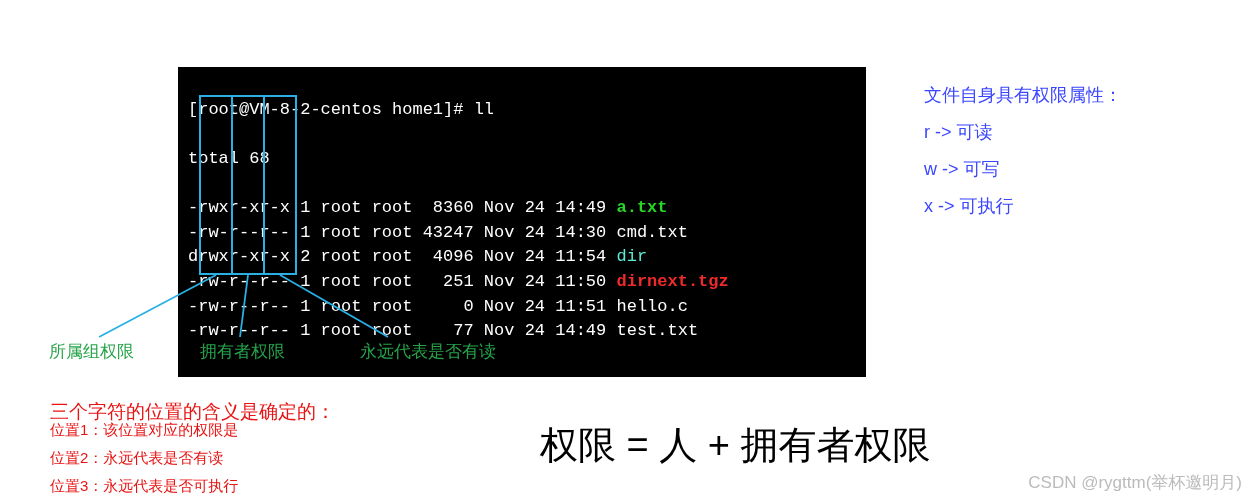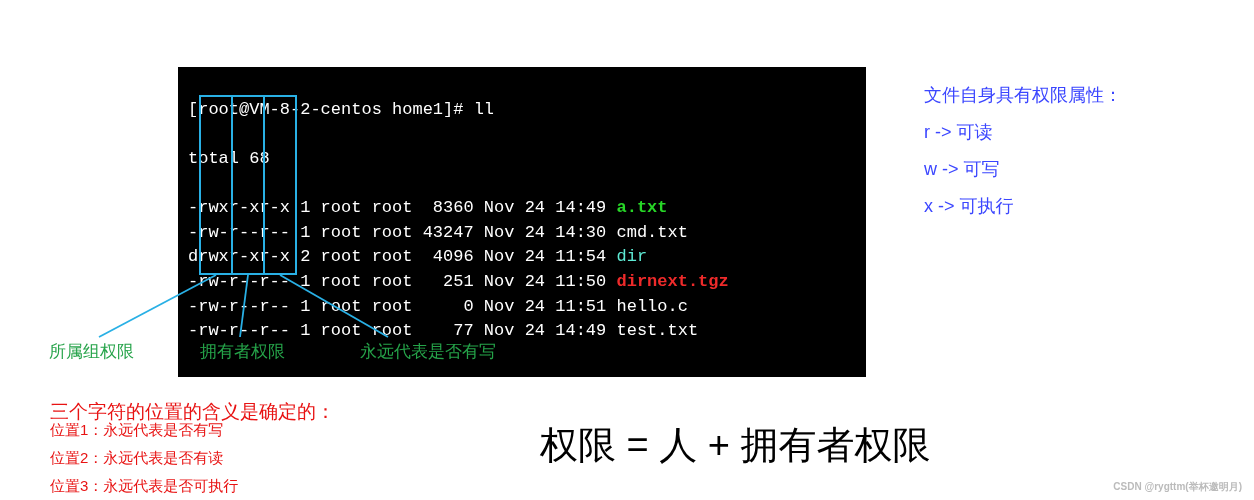--- a/index.html
+++ b/index.html
@@ -63,22 +63,21 @@
       left: 540px;
       top: 420px;
       font-size: 38px;
       color: #000;
     }
     .watermark {
       position: absolute;
       right: 12px;
       bottom: 6px;
       color: #bbb;
-      font-size: 10px;
-      font-weight: bold;
+      font-size: 17px;
     }
     svg.arrows {
       position: absolute;
       left: 0;
       top: 0;
       pointer-events: none;
     }
   </style>
 </head>
 <body>
@@ -96,29 +95,29 @@
 <svg class="arrows" width="1254" height="500">
   <g stroke="#29b0e5" stroke-width="1.8" fill="none">
     <line x1="216" y1="275" x2="99" y2="337"></line>
     <line x1="248" y1="275" x2="240" y2="337"></line>
     <line x1="280" y1="275" x2="388" y2="337"></line>
   </g>
 </svg>
 
 <div class="label" style="left:49px;top:340px">所属组权限</div>
 <div class="label" style="left:200px;top:340px">拥有者权限</div>
-<div class="label" style="left:360px;top:340px">永远代表是否有写</div>
+<div class="label" style="left:360px;top:340px">永远代表是否有读</div>
 
 <div class="side-info">
   <div>文件自身具有权限属性：</div>
   <div>r  -&gt;   可读</div>
   <div>w -&gt;   可写</div>
   <div>x  -&gt;   可执行</div>
 </div>
 
 <div class="red-title">三个字符的位置的含义是确定的：</div>
-<div class="red-line" style="top:421px">位置1：永远代表是否有写</div>
+<div class="red-line" style="top:421px">位置1：该位置对应的权限是</div>
 <div class="red-line" style="top:449px">位置2：永远代表是否有读</div>
 <div class="red-line" style="top:477px">位置3：永远代表是否可执行</div>
 
 <div class="equation">权限 = 人 + 拥有者权限</div>
 
 <div class="watermark">CSDN @rygttm(举杯邀明月)</div>
 
 </body></html>

